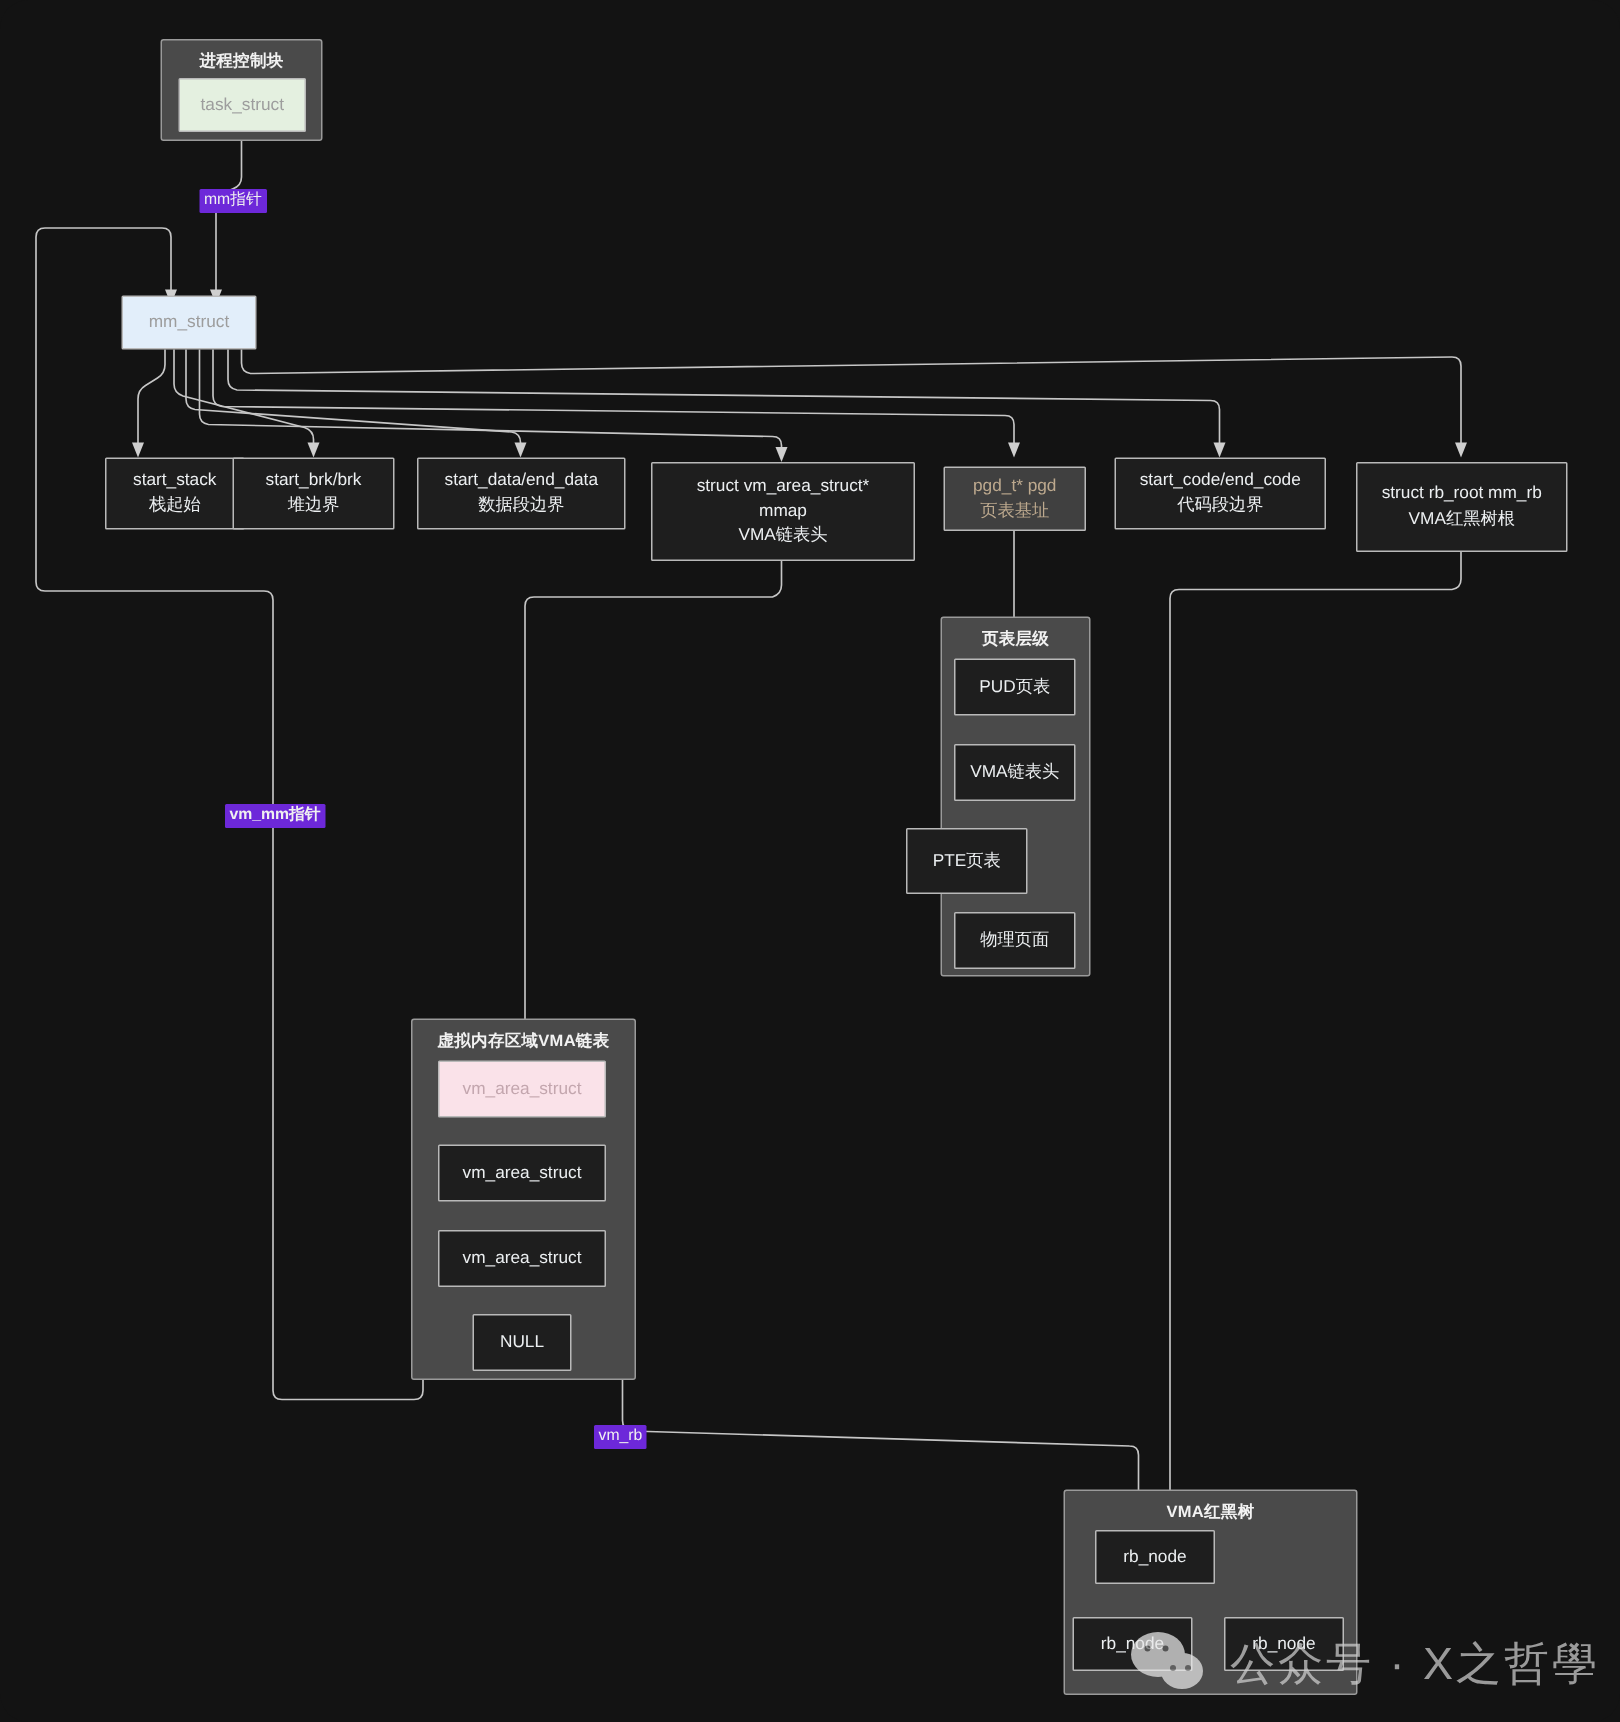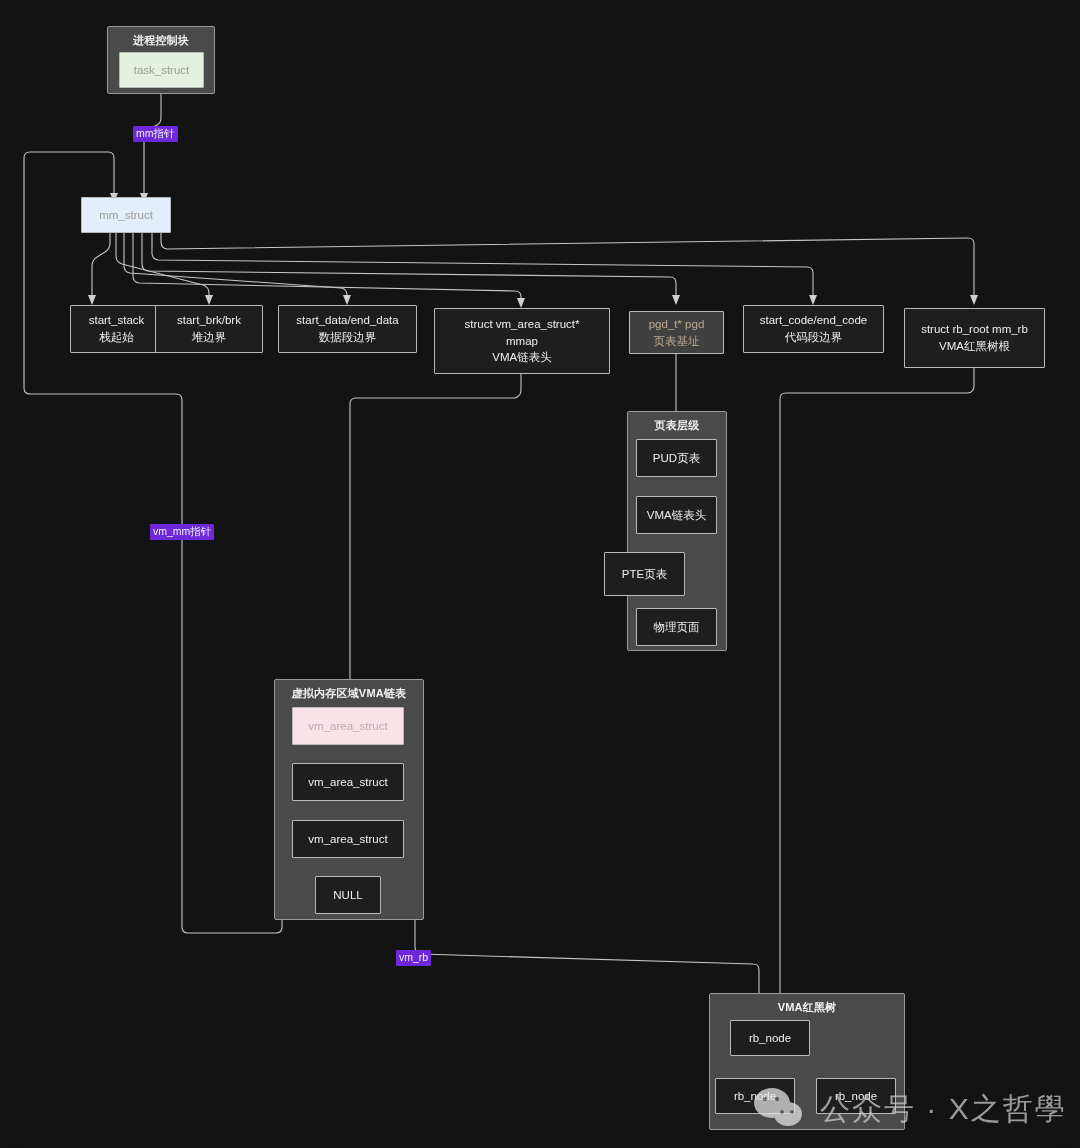--- a/index.html
+++ b/index.html
@@ -250,21 +250,21 @@
   <div class="node" style="left:715px;top:1078px;width:80px;height:36px;">
     <span>rb_node</span>
   </div>
   <div class="node" style="left:816px;top:1078px;width:80px;height:36px;">
     <span>rb_node</span>
   </div>
 
   <div class="elabel" style="left:133px;top:126px;">
     <span>mm指针</span>
   </div>
-  <div class="elabel" style="left:150px;top:524px;">
+  <div class="elabel" style="left:150px;top:536px;font-weight:bold;">
     <span>vm_mm指针</span>
   </div>
   <div class="elabel" style="left:396px;top:950px;">
     <span>vm_rb</span>
   </div>
 
   <div class="wm" style="left:754px;top:1088px;">
     <div class="wm-logo">
       <div class="b1"></div>
       <i style="left:9px;top:9px;"></i>

